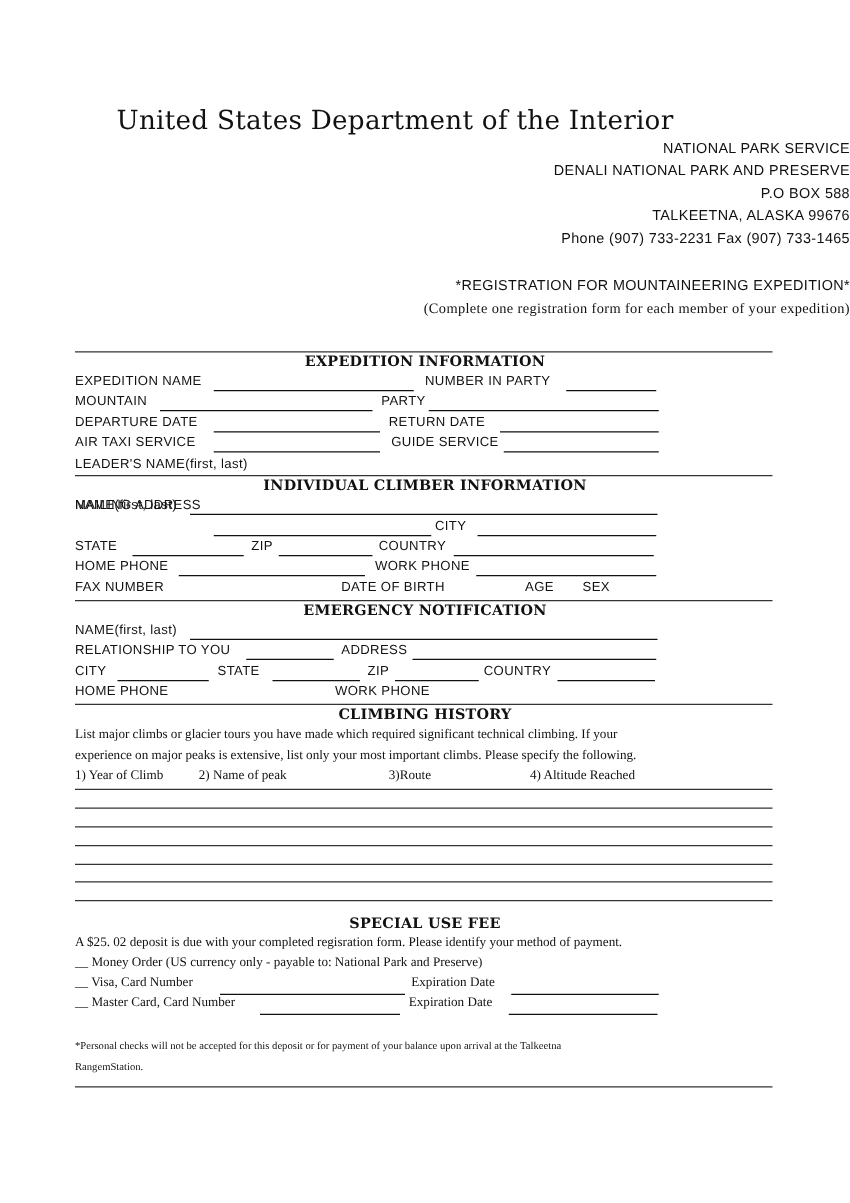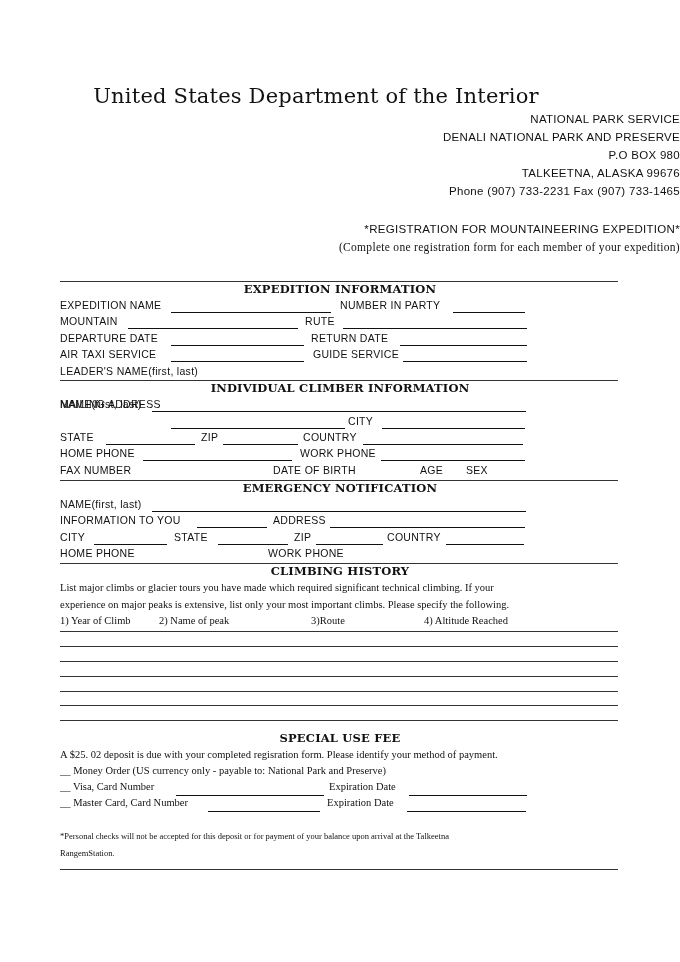--- a/index.html
+++ b/index.html
@@ -15,38 +15,38 @@
   .blank { position: absolute; height: 0; border-top: 1px solid #111; }
   .para { font-family: "Liberation Serif", serif; font-size: 10.5px; }
   .small { font-family: Liberation Serif, serif; font-size: 8.5px; }
 </style>
 </head>
 <body>
 
 <div class="abs title">United States Department of the Interior</div>
 <div class="abs hdr" style="top:113px">NATIONAL PARK SERVICE</div>
 <div class="abs hdr" style="top:131px">DENALI NATIONAL PARK AND PRESERVE</div>
-<div class="abs hdr" style="top:149px">P.O BOX 980</div>
+<div class="abs hdr" style="top:149px">P.O BOX 588</div>
 <div class="abs hdr" style="top:167px">TALKEETNA, ALASKA 99676</div>
 <div class="abs hdr" style="top:185px">Phone (907) 733-2231 Fax (907) 733-1465</div>
 
 <div class="abs hdr" style="top:223px">*REGISTRATION FOR MOUNTAINEERING EXPEDITION*</div>
 <div class="abs hdr sub" style="top:241px">(Complete one registration form for each member of your expedition)</div>
 
 <div class="rule" style="top:281px"></div>
 <div class="abs sec" style="top:282px">EXPEDITION INFORMATION</div>
 
 <div class="abs lbl" style="left:60px;top:299px">EXPEDITION NAME</div>
 <div class="blank" style="left:171px;width:160px;top:312px"></div>
 <div class="abs lbl" style="left:340px;top:299px">NUMBER IN PARTY</div>
 <div class="blank" style="left:453px;width:72px;top:312px"></div>
 
 <div class="abs lbl" style="left:60px;top:315px">MOUNTAIN</div>
 <div class="blank" style="left:128px;width:170px;top:328px"></div>
-<div class="abs lbl" style="left:305px;top:315px">RUTE</div>
+<div class="abs lbl" style="left:305px;top:315px">PARTY</div>
 <div class="blank" style="left:343px;width:184px;top:328px"></div>
 
 <div class="abs lbl" style="left:60px;top:332px">DEPARTURE DATE</div>
 <div class="blank" style="left:171px;width:133px;top:345px"></div>
 <div class="abs lbl" style="left:311px;top:332px">RETURN DATE</div>
 <div class="blank" style="left:400px;width:127px;top:345px"></div>
 
 <div class="abs lbl" style="left:60px;top:348px">AIR TAXI SERVICE</div>
 <div class="blank" style="left:171px;width:133px;top:361px"></div>
 <div class="abs lbl" style="left:313px;top:348px">GUIDE SERVICE</div>
@@ -81,21 +81,21 @@
 <div class="abs lbl" style="left:273px;top:464px">DATE OF BIRTH</div>
 <div class="abs lbl" style="left:420px;top:464px">AGE</div>
 <div class="abs lbl" style="left:466px;top:464px">SEX</div>
 
 <div class="rule" style="top:480px"></div>
 <div class="abs sec" style="top:481px">EMERGENCY NOTIFICATION</div>
 
 <div class="abs lbl" style="left:60px;top:498px">NAME(first, last)</div>
 <div class="blank" style="left:152px;width:374px;top:511px"></div>
 
-<div class="abs lbl" style="left:60px;top:514px">INFORMATION TO YOU</div>
+<div class="abs lbl" style="left:60px;top:514px">RELATIONSHIP TO YOU</div>
 <div class="blank" style="left:197px;width:70px;top:527px"></div>
 <div class="abs lbl" style="left:273px;top:514px">ADDRESS</div>
 <div class="blank" style="left:330px;width:195px;top:527px"></div>
 
 <div class="abs lbl" style="left:60px;top:531px">CITY</div>
 <div class="blank" style="left:94px;width:73px;top:544px"></div>
 <div class="abs lbl" style="left:174px;top:531px">STATE</div>
 <div class="blank" style="left:218px;width:70px;top:544px"></div>
 <div class="abs lbl" style="left:294px;top:531px">ZIP</div>
 <div class="blank" style="left:316px;width:67px;top:544px"></div>

